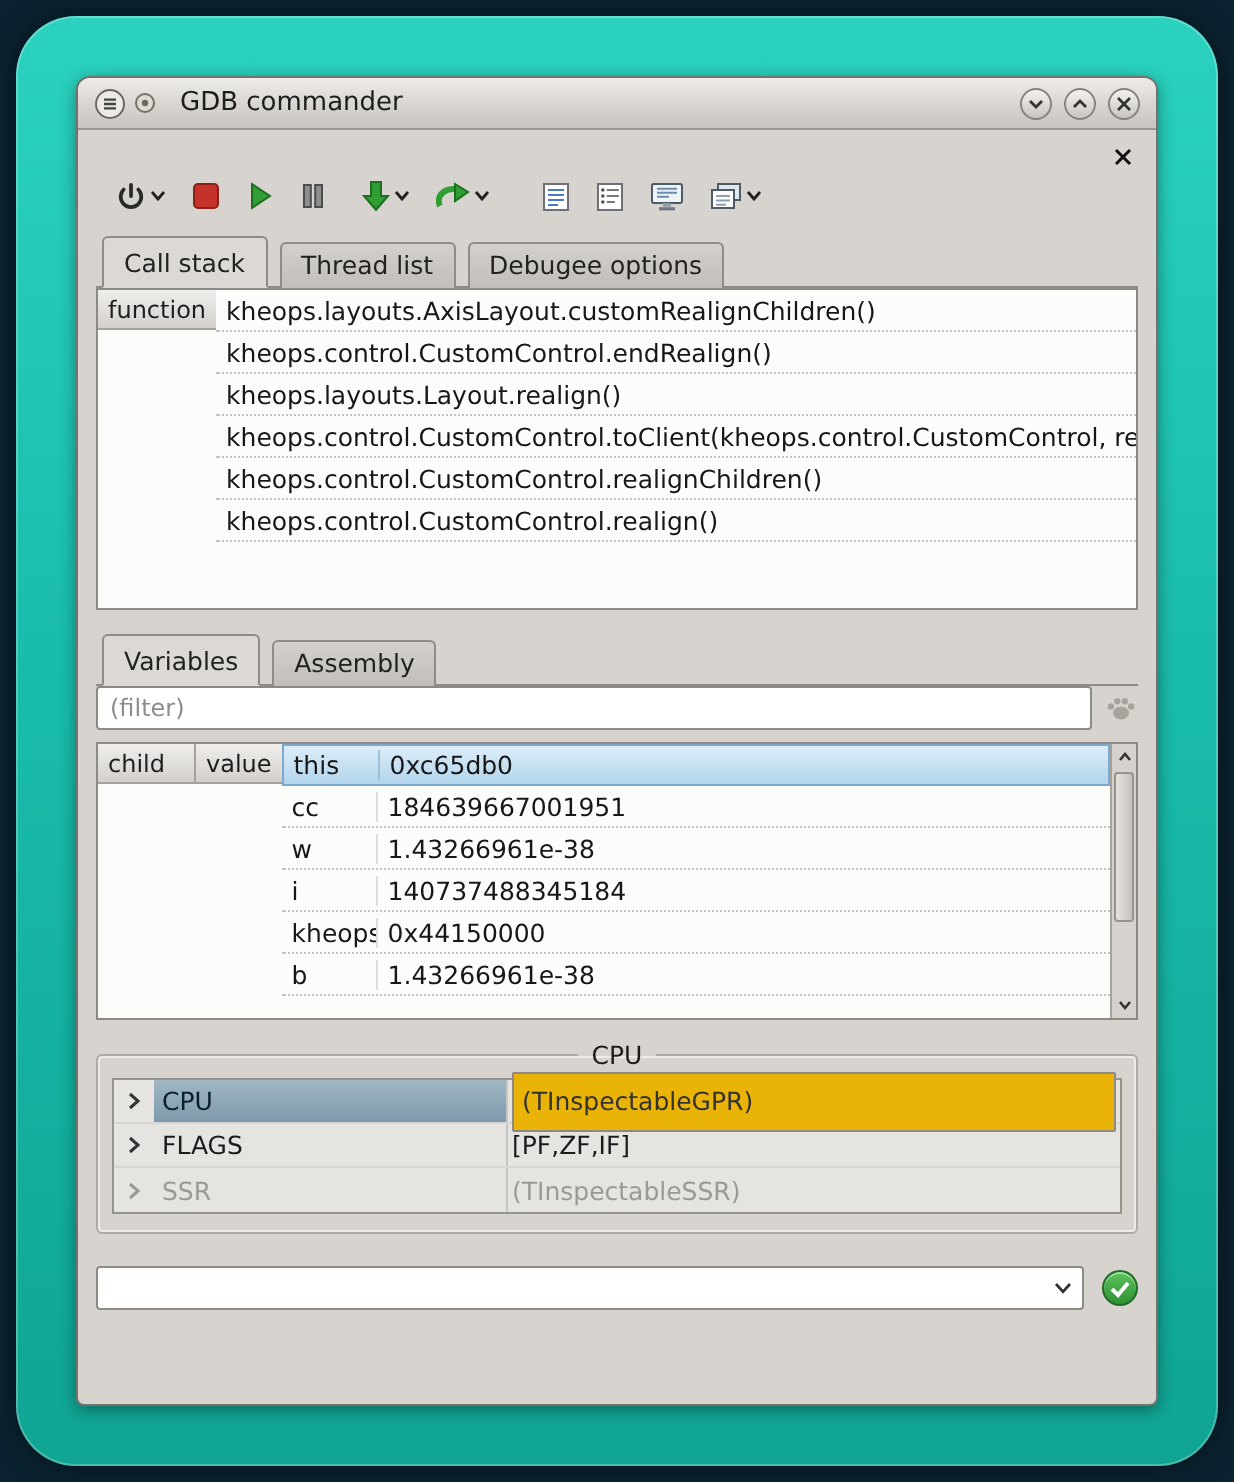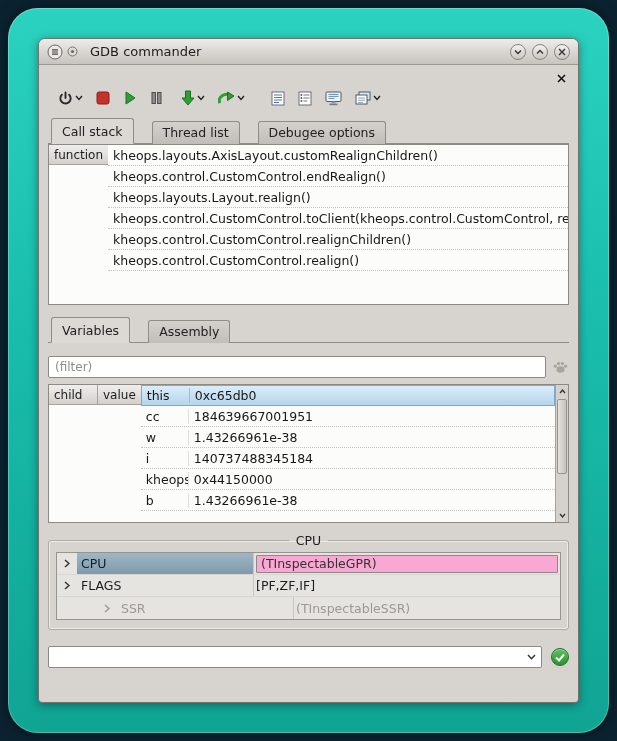--- a/index.html
+++ b/index.html
@@ -45,21 +45,21 @@
   }
   .client { position:absolute; top:27px; left:0; right:0; bottom:0; padding:4px 9px 8px; }
   .dock-close { position:absolute; top:5px; right:10px; width:14px; height:14px;
     display:flex; align-items:center; justify-content:center; }
   
   .toolbar { margin-top:14px; height:28px; display:flex; align-items:center; padding-left:6px; }
   .tbtn { display:flex; align-items:center; gap:2px; padding:3px 4px; border-radius:3px; }
   .tbtn + .tbtn { margin-left:5px; }
   .tsep { width:18px; }
   
-  .tabbar { display:flex; align-items:flex-end; padding-left:3px; gap:18px;
+  .tabbar { display:flex; align-items:flex-end; padding-left:3px; gap:6px;
     border-bottom:1px solid #8f8b86; height:24px; }
   .tab {
     background:linear-gradient(180deg,#d4d0cc,#c1bdb9);
     border:1px solid #8f8b86; border-bottom:none;
     border-radius:3px 3px 0 0;
     padding:3px 10px 4px; font-size:12.5px; color:#222;
     position:relative; top:1px; white-space:nowrap;
   }
   .tab.active { background:#dcd9d5; padding-top:5px; border-bottom:1px solid #dcd9d5; z-index:2; }
   
@@ -97,43 +97,43 @@
     display:flex; align-items:stretch; }
   .sbtn { width:13px; height:13px; flex:none; display:flex; align-items:center; justify-content:center; }
   .vthumb { margin:1px; background:linear-gradient(90deg,#e6e3df,#c5c1bc);
     border:1px solid #96928c; border-radius:2px; }
   .htrack { flex:1; display:flex; }
   .hthumb { margin:1px; background:linear-gradient(180deg,#e6e3df,#c5c1bc);
     border:1px solid #96928c; border-radius:2px; width:88%; }
   .corner { width:13px; flex:none; border-left:1px solid #a5a19c; }
   .vspacer { flex:1; }
   
-  .filter-row { margin-top:13px; display:flex; align-items:center; gap:6px; }
+  .filter-row { margin-top:0; display:flex; align-items:center; gap:6px; }
   .filter-row input {
     flex:1; height:22px; border:1px solid #8d8984; border-radius:2px;
     background:#fff; padding:0 6px; font-family:"DejaVu Sans",sans-serif;
     font-size:12px; color:#333; outline:none;
   }
   .filter-row input::placeholder { color:#8d8d8d; }
   
   fieldset.cpu {
     margin-top:10px; border:1px solid #aeaba6; border-radius:3px;
     padding:4px 7px 9px; background:transparent;
     box-shadow:inset 0 0 0 1px rgba(255,255,255,.55);
   }
   fieldset.cpu legend { margin:0 auto; padding:0 7px; font-size:12.5px; color:#1d1d1d; }
   .cpu-grid { border:1px solid #97938d; background:#e6e4e1; }
   .cpu-row { height:22px; display:flex; align-items:center; border-bottom:1px solid #d8d6d2;
     font-size:12.5px; color:#1b1b1b; }
-  .cpu-row:last-child { border-bottom:none;padding-left:40px; }
+  .cpu-row:last-child { border-bottom:none; }
   .cpu-exp { width:20px; flex:none; display:flex; align-items:center; justify-content:center; }
   .cpu-name { width:176px; flex:none; height:100%; display:flex; align-items:center; padding:0 4px; }
   .cpu-name.sel { background:linear-gradient(180deg,#a0b6c4,#7e9aac); color:#0e1e2a; }
   .cpu-vcol { flex:1; height:100%; display:flex; align-items:center; border-left:1px solid #c9c6c2; padding:0 2px; }
-  .cpu-editbox { flex:1; height:18px; background:#f9a8d4; border:1px solid #8d8984; border-radius:1px;
+  .cpu-editbox { flex:1; height:30px; background:#eab308; border:1px solid #8d8984; border-radius:1px;
     display:flex; align-items:center; padding:0 4px; color:#333; }
   .cpu-row.dis, .cpu-row.dis .cpu-vcol { color:#9c9993; }
   
   .cmdline { margin-top:16px; display:flex; align-items:center; gap:9px; }
   .combo { flex:1; height:22px; background:#fff; border:1px solid #8d8984; border-radius:2px;
     display:flex; align-items:center; }
   .combo input { flex:1; border:none; outline:none; height:100%; padding:0 6px;
     font-family:"DejaVu Sans",sans-serif; font-size:12px; background:transparent; }
   .combo-arrow { width:20px; height:100%; display:flex; align-items:center; justify-content:center; }
   .ok-btn { width:18px; height:18px; border-radius:50%;

